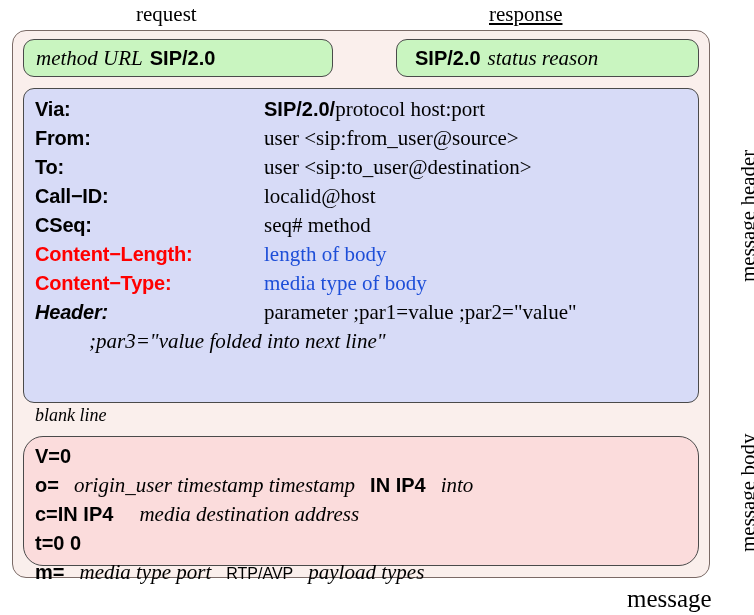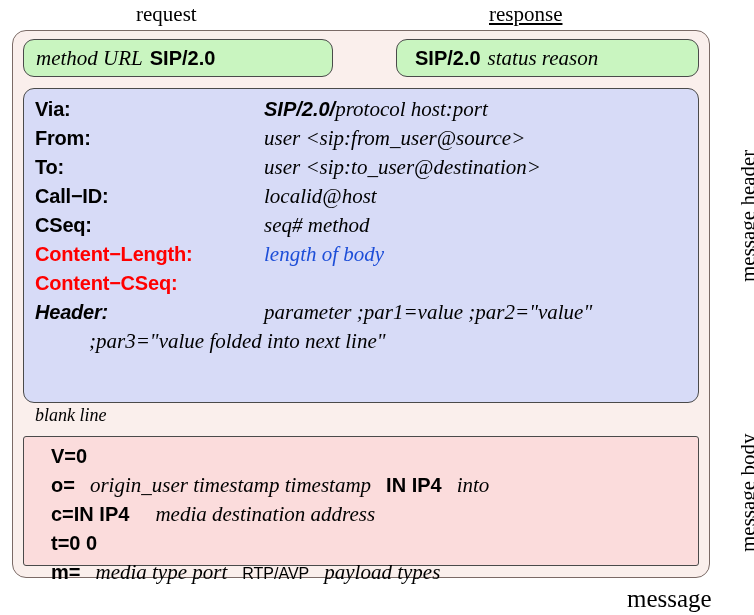--- a/index.html
+++ b/index.html
@@ -98,21 +98,20 @@
     font-size: 20px;
     letter-spacing: -0.2px;
   }
   .hdr-label.italic { font-style: italic; }
   .hdr-label.red { color: #ff0000; }
   .hdr-value {
     position: absolute;
     left: 240px;
     top: 0;
     font-family: "Liberation Serif", serif;
-    font-style: italic;
     font-size: 21px;
   }
   .hdr-value.red { color: #1d4ed8; }
   .hdr-fold {
     position: absolute;
     left: 65px;
     top: 0;
     font-family: "Liberation Serif", serif;
     font-style: italic;
     font-size: 21px;
@@ -132,22 +131,22 @@
   
   #body-block {
     position: absolute;
     left: 10px;
     top: 405px;
     width: 676px;
     height: 130px;
     box-sizing: border-box;
     background: #fbdcdc;
     border: 1.5px solid #4a4a4a;
-    border-radius: 3px;
-    padding: 5px 0 0 16px;
+    border-radius: 20px;
+    padding: 5px 0 0 0;
   }
   .body-row {
     position: relative;
     height: 29px;
     line-height: 29px;
     padding-left: 11px;
     white-space: nowrap;
   }
 
   
@@ -222,21 +221,22 @@
       <span class="hdr-label">CSeq:</span>
       <span class="hdr-value">seq# method</span>
     </div>
 
     <div class="hdr-row">
       <span class="hdr-label red">Content−Length:</span>
       <span class="hdr-value red">length of body</span>
     </div>
 
     <div class="hdr-row">
-      <span class="hdr-label red">Content−CSeq:</span>
+      <span class="hdr-label red">Content−Type:</span>
+      <span class="hdr-value red">media type of body</span>
     </div>
 
     <div class="hdr-row">
       <span class="hdr-label italic">Header:</span>
       <span class="hdr-value">parameter ;par1=value ;par2="value"</span>
     </div>
 
     <div class="hdr-row">
       <span class="hdr-fold">;par3="value folded into next line"</span>
     </div>

